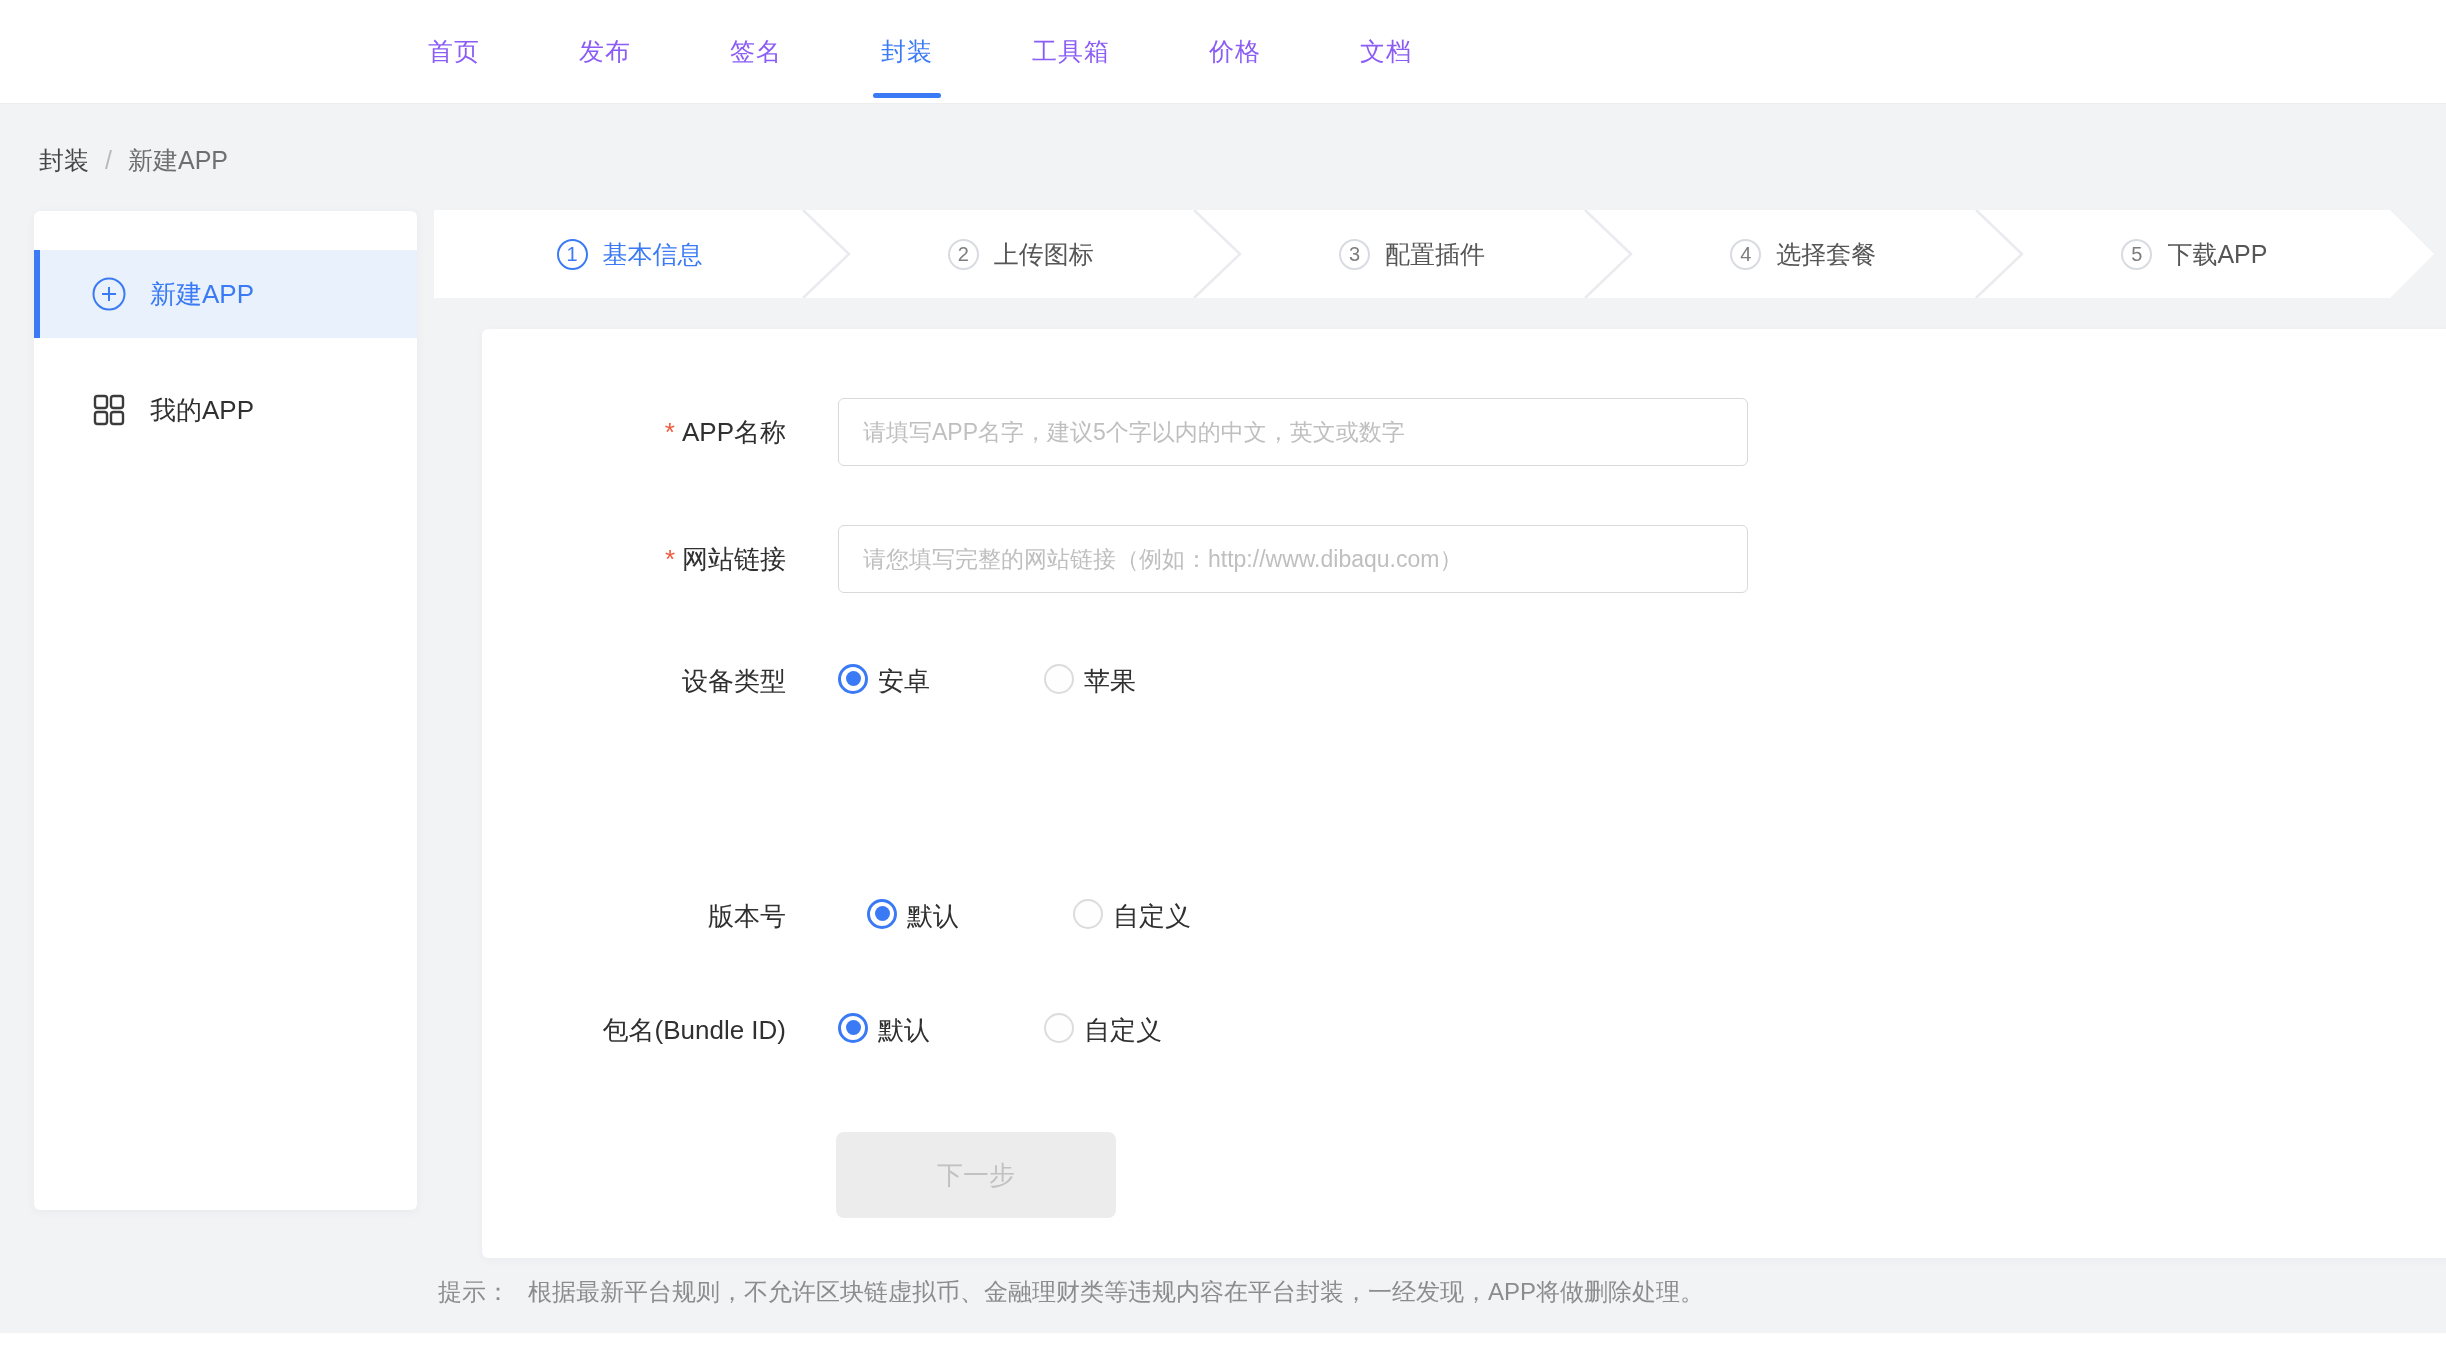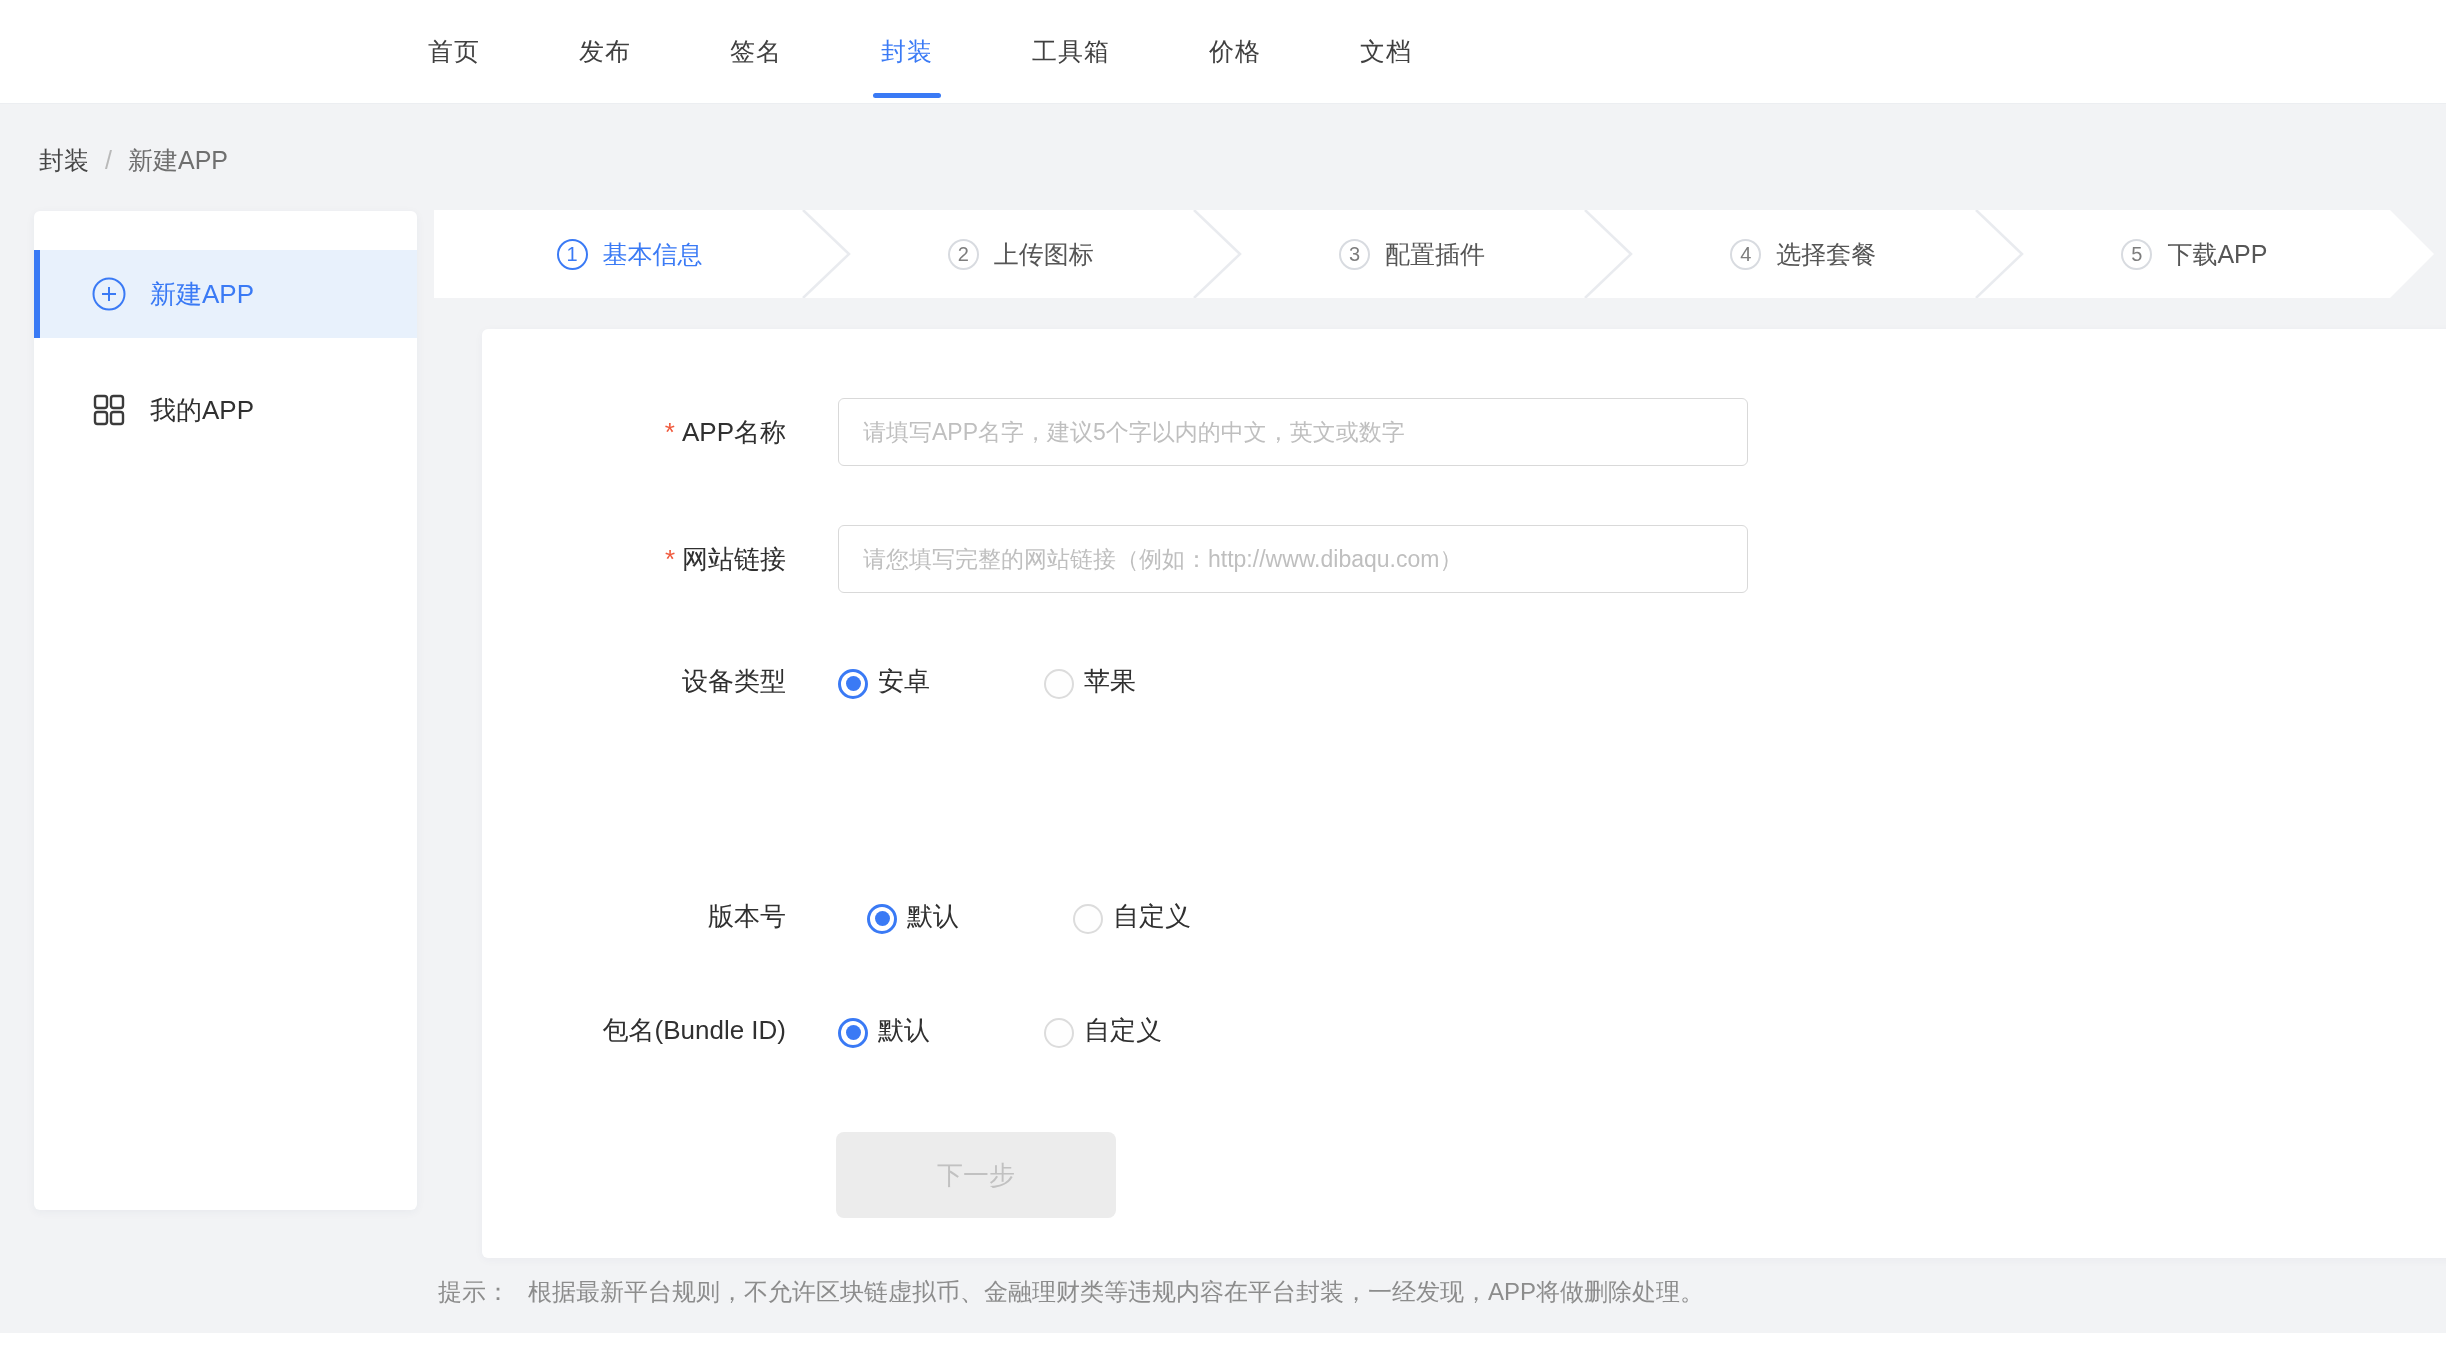--- a/index.html
+++ b/index.html
@@ -13,21 +13,21 @@
   }
 
   
   .header {
     position: absolute; left: 0; top: 0; width: 2446px; height: 104px;
     background: #ffffff; border-bottom: 1px solid #eceef1;
   }
   .nav { position: absolute; left: 428px; top: 0; height: 104px; display: flex; gap: 99px; }
   .nav-item {
     position: relative; height: 104px; line-height: 102px;
-    font-size: 25px; letter-spacing: 1px; color: #404040; cursor: pointer; white-space: nowrap;
+    font-size: 25px; letter-spacing: 1px; color: #8b5cf6; cursor: pointer; white-space: nowrap;
   }
   .nav-item.active { color: #3a7af5; }
   .nav-item.active::after {
     content: ""; position: absolute; left: -8px; right: -8px; bottom: 6px; height: 5px;
     background: #3a7af5; border-radius: 3px;
   }
 
   
   .breadcrumb { position: absolute; left: 39px; top: 144px; font-size: 25px; display: flex; align-items: center; }
   .bc-section { color: #454545; }
@@ -85,21 +85,21 @@
   .row-5 { top: 557px; height: 60px; gap: 29px; }
   .row-6 { top: 671px; height: 60px; }
 
   .text-input {
     width: 910px; height: 68px; border: 1px solid #d9d9d9; border-radius: 6px;
     padding: 8px 24px; font-size: 23px; color: #303030; outline: none; background: #fff;
     font-family: "Liberation Sans", "DejaVu Sans", sans-serif;
   }
   .text-input::placeholder { color: #bfbfbf; }
 
-  .radio-item { display: inline-flex; align-items: flex-end; min-width: 206px; cursor: pointer; }
+  .radio-item { display: inline-flex; align-items: flex-start; min-width: 206px; cursor: pointer; }
   .radio-item:last-child { min-width: 0; }
   .radio-outer {
     width: 30px; height: 30px; border-radius: 50%; border: 2px solid #dcdcdc;
     background: #fefefe; position: relative; flex: none;
   }
   .radio-item.selected .radio-outer { border: 3px solid #3a7af5; background: #fff; }
   .radio-item.selected .radio-outer::after {
     content: ""; position: absolute; left: 50%; top: 50%; width: 15px; height: 15px;
     margin: -7.5px 0 0 -7.5px; border-radius: 50%; background: #3a7af5;
   }

